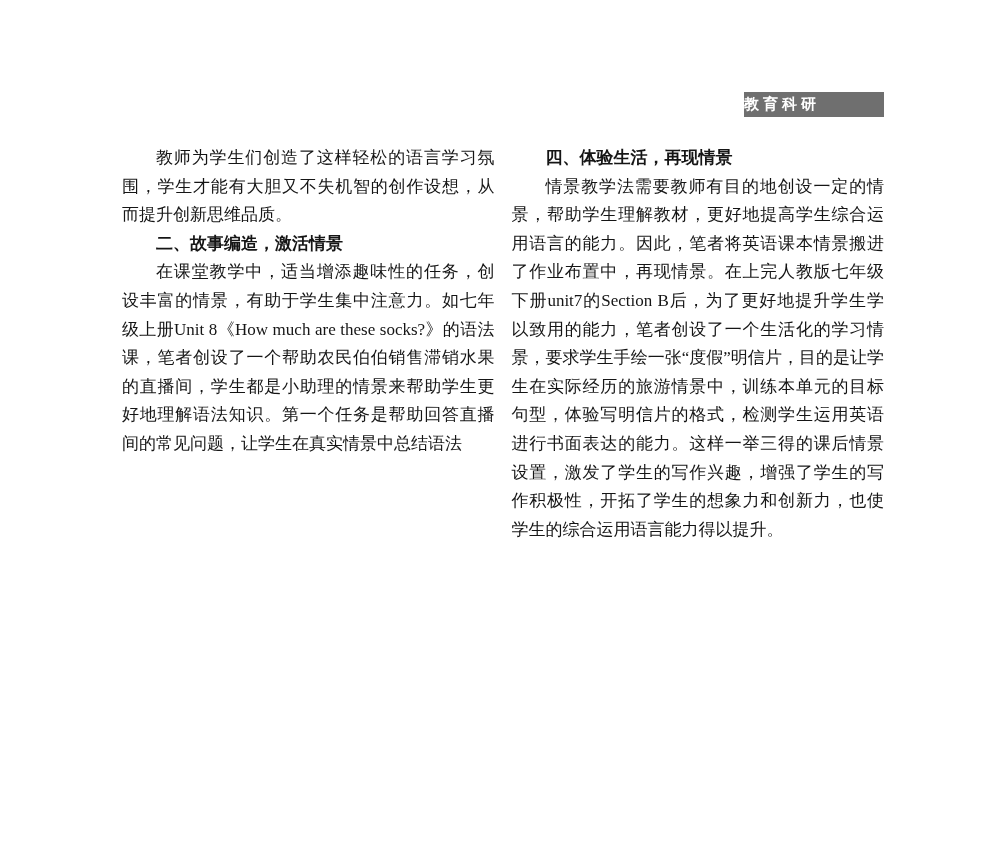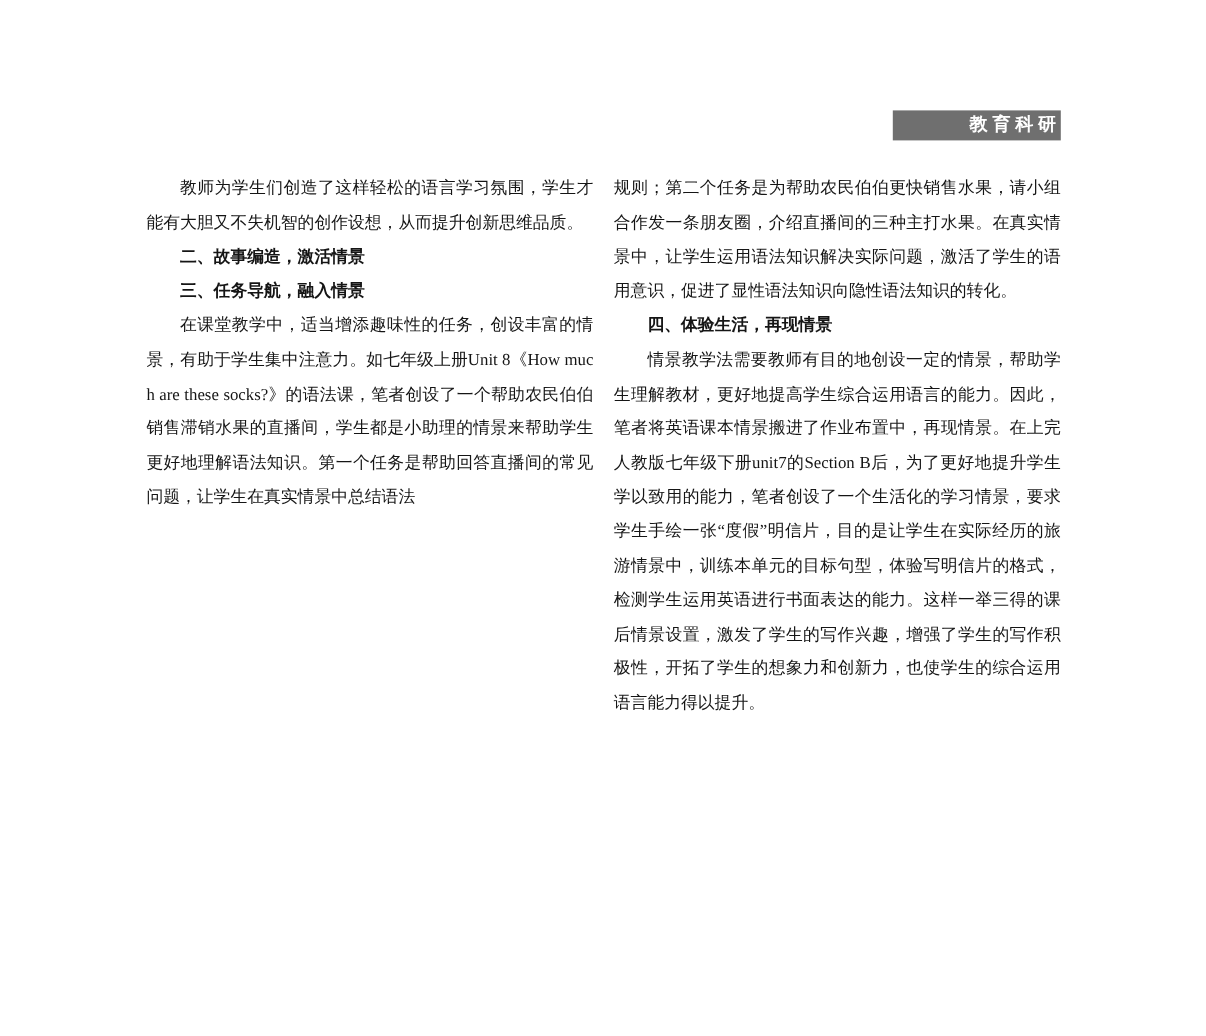--- a/index.html
+++ b/index.html
@@ -22,59 +22,57 @@
   .header-badge {
     position: absolute;
     left: 744px;
     top: 92px;
     width: 140px;
     height: 25px;
     background: var(--badge-bg);
     color: var(--badge-text);
     font-size: 15px;
     line-height: 25px;
-    text-align: right;
+    text-align: left;
     letter-spacing: 4px;
     font-weight: bold;
     font-family: Liberation Serif, serif;
   }
   .content {
     position: absolute;
     left: 122px;
     top: 144px;
     width: 762px;
     display: flex;
     gap: 17px;
   }
   .column {
     width: 372.5px;
     flex: 0 0 372.5px;
   }
   .column p {
     margin: 0;
-    font-size: 14px;
+    font-size: 17px;
     line-height: 28.6px;
     text-align: justify;
     text-justify: inter-ideograph;
     word-break: break-all;
   }
   .column p.paragraph { text-indent: 2em; }
   .column p.paragraph_continued { text-indent: 0; }
   .column p.heading { text-indent: 2em; font-weight: bold; font-family: Liberation Serif, serif; }
 </style>
 </head>
 <body>
 
 <div class="header-badge">教育科研</div>
 
 <div class="content">
   <div class="column">
       <p class="paragraph">教师为学生们创造了这样轻松的语言学习氛围，学生才能有大胆又不失机智的创作设想，从而提升创新思维品质。</p>
       <p class="heading">二、故事编造，激活情景</p>
-      <p class="heading">三、任务导航，融入情景</p>
       <p class="paragraph">在课堂教学中，适当增添趣味性的任务，创设丰富的情景，有助于学生集中注意力。如七年级上册Unit 8《How much are these socks?》的语法课，笔者创设了一个帮助农民伯伯销售滞销水果的直播间，学生都是小助理的情景来帮助学生更好地理解语法知识。第一个任务是帮助回答直播间的常见问题，让学生在真实情景中总结语法</p>
     </div>
   <div class="column">
-      <p class="paragraph_continued">规则；第二个任务是为帮助农民伯伯更快销售水果，请小组合作发一条朋友圈，介绍直播间的三种主打水果。在真实情景中，让学生运用语法知识解决实际问题，激活了学生的语用意识，促进了显性语法知识向隐性语法知识的转化。</p>
       <p class="heading">四、体验生活，再现情景</p>
       <p class="paragraph">情景教学法需要教师有目的地创设一定的情景，帮助学生理解教材，更好地提高学生综合运用语言的能力。因此，笔者将英语课本情景搬进了作业布置中，再现情景。在上完人教版七年级下册unit7的Section B后，为了更好地提升学生学以致用的能力，笔者创设了一个生活化的学习情景，要求学生手绘一张“度假”明信片，目的是让学生在实际经历的旅游情景中，训练本单元的目标句型，体验写明信片的格式，检测学生运用英语进行书面表达的能力。这样一举三得的课后情景设置，激发了学生的写作兴趣，增强了学生的写作积极性，开拓了学生的想象力和创新力，也使学生的综合运用语言能力得以提升。</p>
     </div>
 </div>
 
 </body></html>

